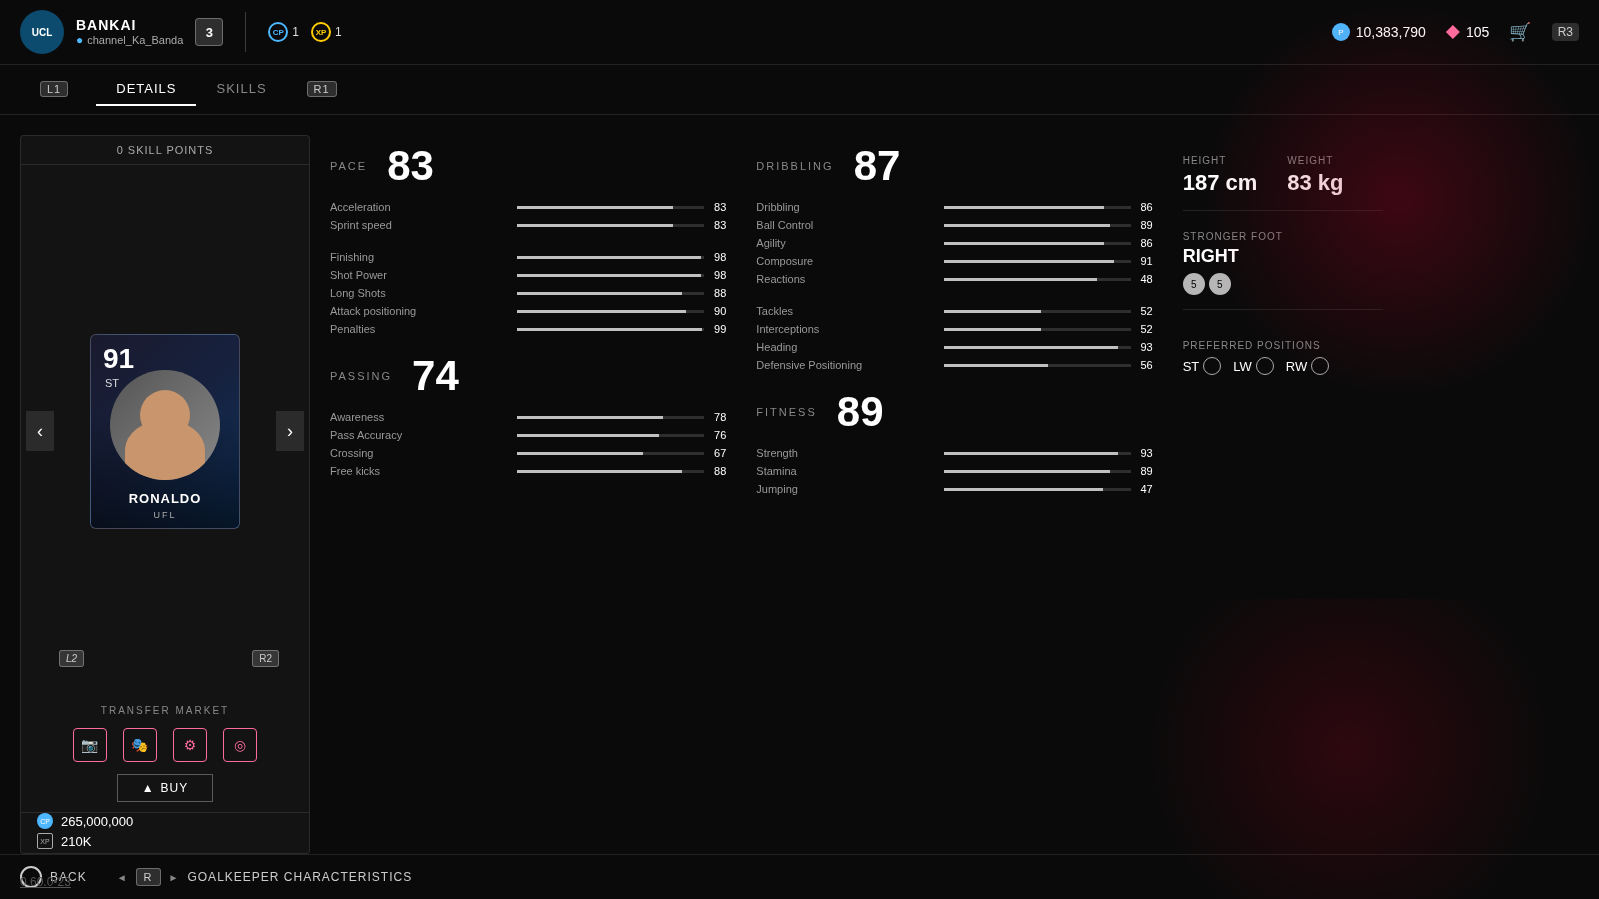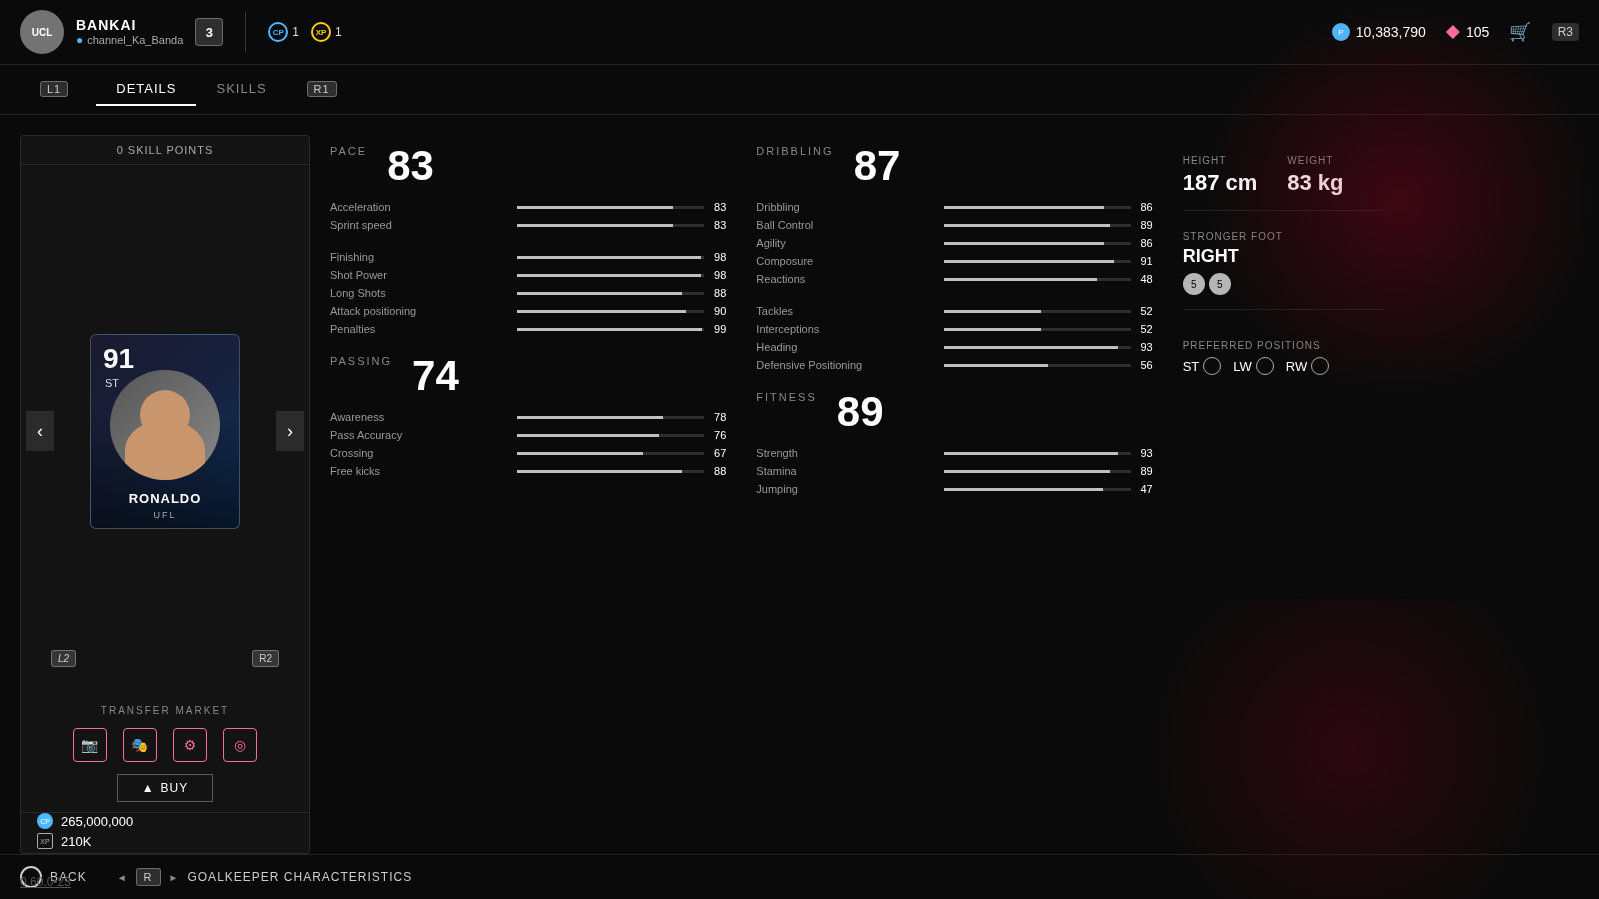--- a/index.html
+++ b/index.html
@@ -39,21 +39,21 @@
       height: 65px;
       border-bottom: 1px solid rgba(255,255,255,0.1);
     }
     .top-bar-left {
       display: flex;
       align-items: center;
       gap: 12px;
     }
     .ucl-logo {
       width: 44px; height: 44px;
-      background: #737373;
+      background: #0c4a6e;
       border-radius: 50%;
       display: flex;
       align-items: center;
       justify-content: center;
       font-size: 10px;
       font-weight: bold;
       color: #fff;
     }
     .user-info {
       display: flex;
@@ -236,21 +236,21 @@
     .nav-arrow.right { right: 5px; }
     .l2-badge, .r2-badge {
       position: absolute;
       background: rgba(255,255,255,0.15);
       border: 1px solid rgba(255,255,255,0.3);
       border-radius: 3px;
       padding: 2px 6px;
       font-size: 10px;
       color: #ccc;
     }
-    .l2-badge { bottom: 30px; left: 30px; font-style: italic; }
+    .l2-badge { bottom: 30px; left: 38px; font-style: italic; }
     .r2-badge { bottom: 30px; right: 30px; }
 
     .player-card {
       width: 150px;
       height: 195px;
       background: linear-gradient(135deg, #1a1a2e, #16213e, #0f3460);
       border: 1px solid rgba(255,255,255,0.2);
       border-radius: 6px;
       display: flex;
       flex-direction: column;
@@ -395,21 +395,21 @@
       display: grid;
       grid-template-columns: 1fr 1fr 1fr;
       gap: 0 30px;
       padding-top: 10px;
     }
     .stat-category {
       margin-bottom: 20px;
     }
     .stat-cat-header {
       display: flex;
-      align-items: flex-start;
+      align-items: center;
       gap: 20px;
       margin-bottom: 14px;
     }
     .stat-cat-label {
       font-size: 11px;
       color: #888;
       letter-spacing: 2px;
       text-transform: uppercase;
     }
     .stat-cat-value {

